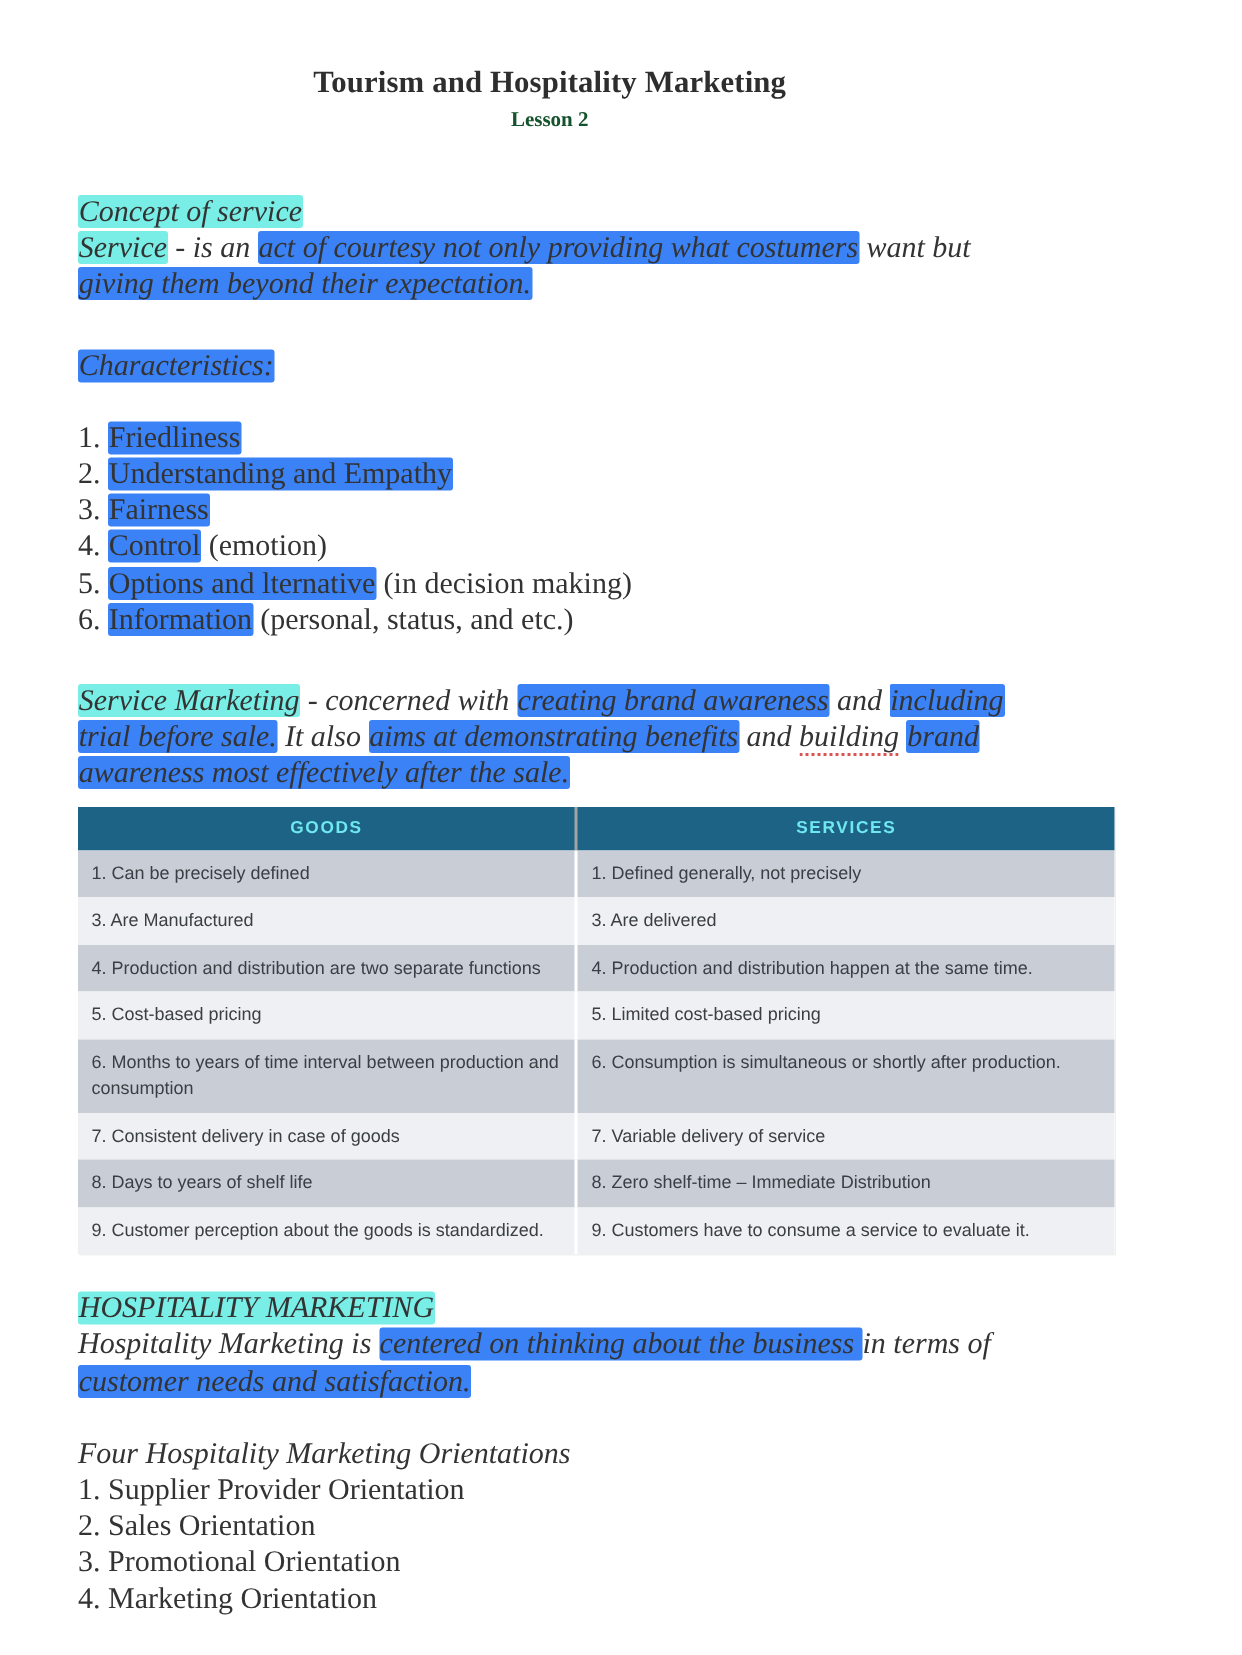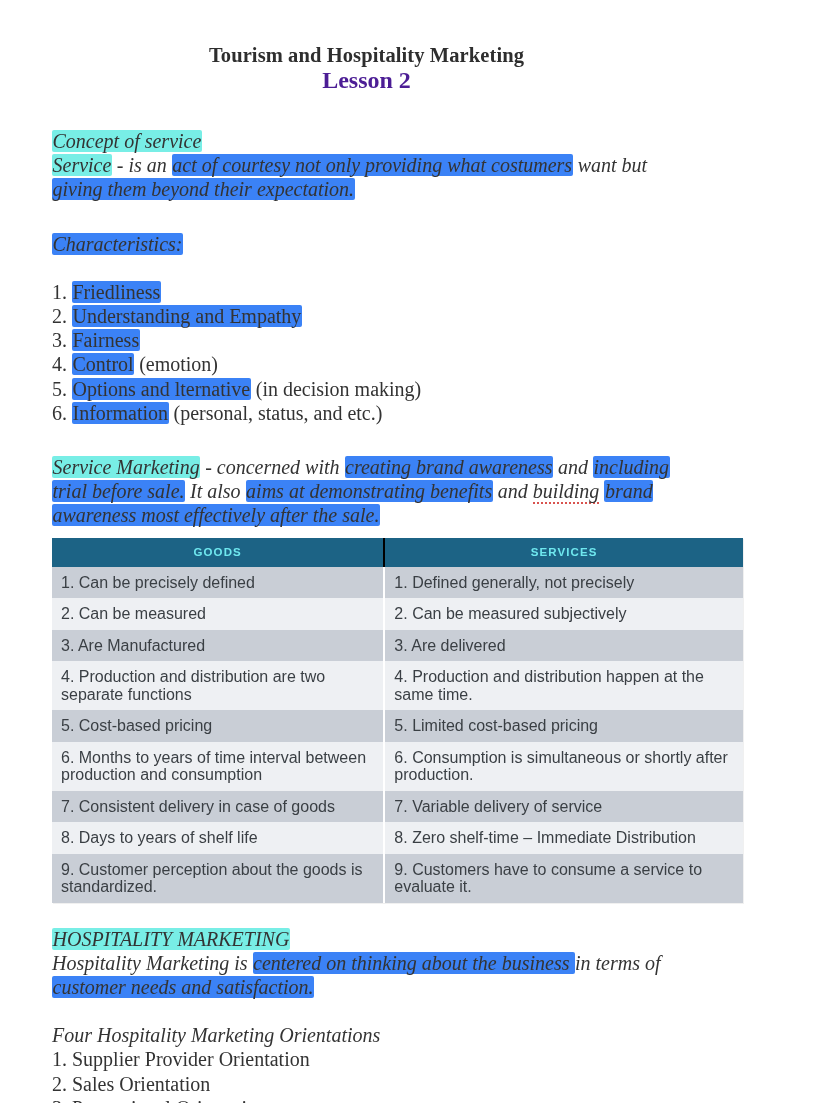--- a/index.html
+++ b/index.html
@@ -30,23 +30,23 @@
     font-size: 20.5px;
     line-height: 25px;
     color: #2e2e2e;
     margin: 0;
     padding-top: 3px;
     letter-spacing: .1px;
   }
   .doc-subtitle {
     text-align: center;
     font-weight: bold;
-    font-size: 24px;
+    font-size: 14px;
     line-height: 25px;
-    color: #4c1d95;
+    color: #14532d;
     margin: 0;
   }
 
   
   .body-block {
     font-size: 20px;
     line-height: 24.2px;
     color: #333333;
   }
   .para { margin: 0; font-style: italic; }
@@ -103,26 +103,26 @@
     box-shadow: 1px 1px 0 rgba(0,0,0,0.06);
   }
   .cmp-table th {
     background: #1c6385;
     color: #6fe8ef;
     font-size: 11.5px;
     font-weight: bold;
     letter-spacing: 1.1px;
     text-align: center;
     padding: 7px 4px 8px 4px;
-    border-right: 2px solid #000000;
+    border-right: 2px solid #a3a3a3;
     height: 14px;
   }
   .cmp-table th:last-child { border-right: none; }
   .cmp-table td {
-    font-size: 16px;
+    font-size: 12px;
     line-height: 17.5px;
     color: #3a3f44;
     padding: 7px 10px 7px 9px;
     vertical-align: top;
     border-right: 2px solid #ffffff;
   }
   .cmp-table td:last-child { border-right: none; }
   .cmp-table tbody tr:nth-child(odd) td { background: #c9ced6; }
   .cmp-table tbody tr:nth-child(even) td { background: #eef0f3; }
   .col-a { width: 48.1%; }
@@ -175,24 +175,20 @@
         <th>GOODS</th>
         <th>SERVICES</th>
       </tr>
     </thead>
     <tbody>
       <tr>
         <td>1. Can be precisely defined</td>
         <td>1.   Defined generally, not precisely</td>
       </tr>
       <tr>
-        <td>2. Can be measured</td>
-        <td>2. Can be measured subjectively</td>
-      </tr>
-      <tr>
         <td>3. Are Manufactured</td>
         <td>3. Are delivered</td>
       </tr>
       <tr>
         <td>4. Production and distribution are two separate functions</td>
         <td>4. Production and distribution happen at the same time.</td>
       </tr>
       <tr>
         <td>5. Cost-based pricing</td>
         <td>5. Limited cost-based pricing</td>

